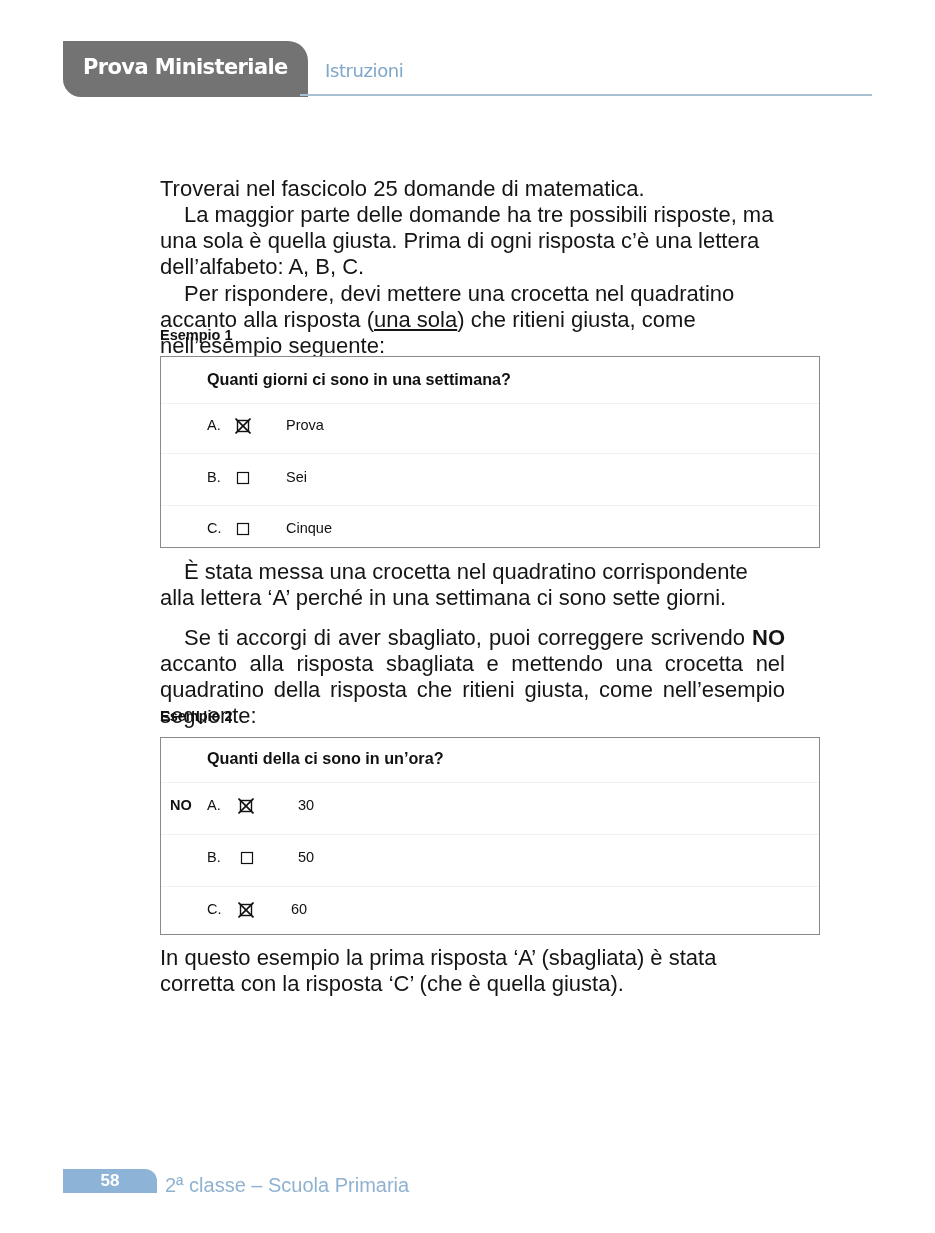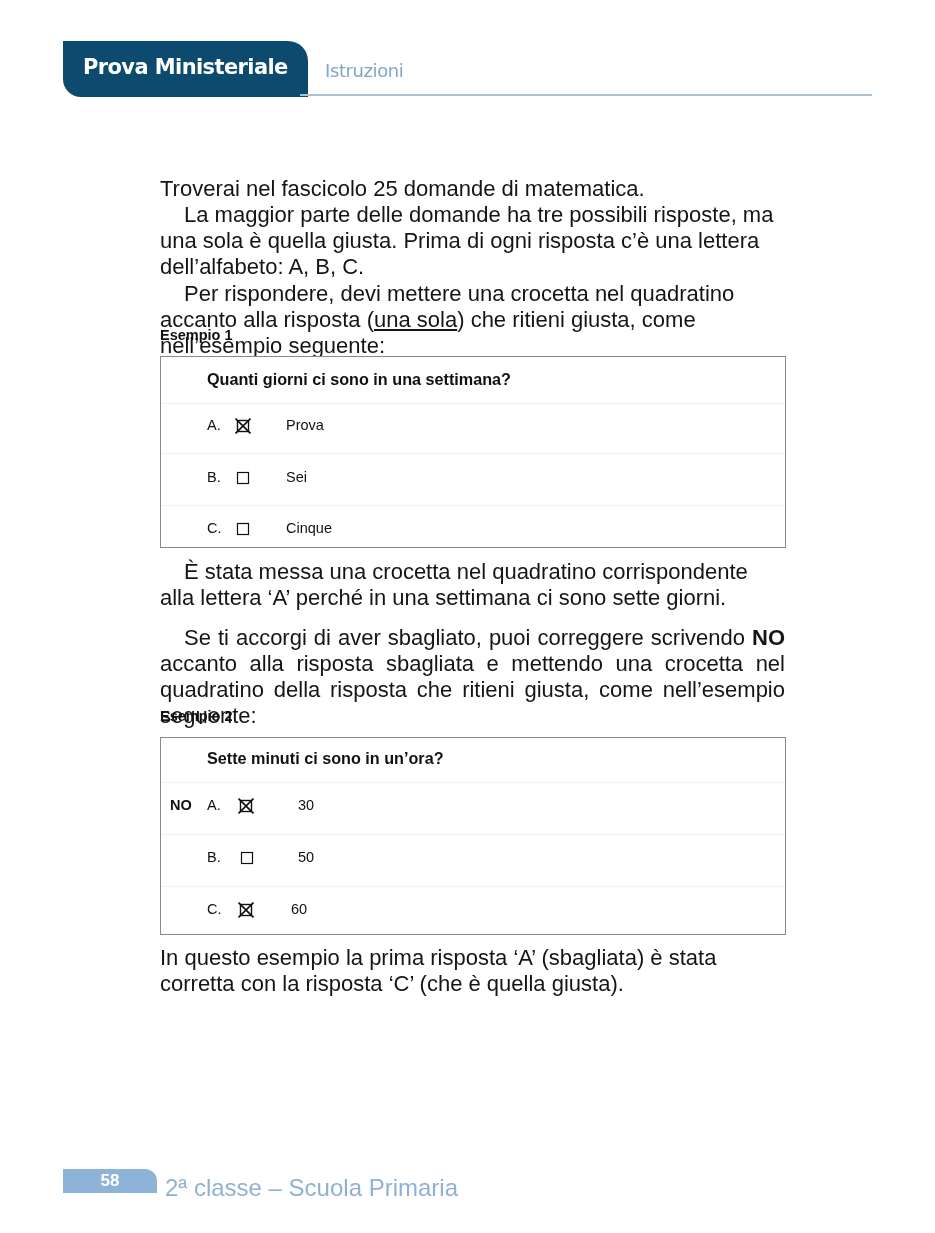--- a/index.html
+++ b/index.html
@@ -1,53 +1,53 @@
 <!DOCTYPE html>
 <html><head>
 <meta charset="utf-8">
 <style>
   html, body { margin: 0; padding: 0; background: #ffffff; }
   body { width: 935px; height: 1233px; position: relative; overflow: hidden;
          font-family: "Liberation Sans", sans-serif; color: #111; }
 
   
   .hdr-tab { position: absolute; left: 63px; top: 41px; width: 245px; height: 56px;
-             background: #0c4a6e; border-radius: 0 20px 0 18px; }
+             background: #737373; border-radius: 0 20px 0 18px; }
   .hdr-tab-label { position: absolute; left: 20px; top: 14px; font-family: "DejaVu Sans", sans-serif;
              font-weight: bold; font-size: 21px; color: #ffffff; letter-spacing: -0.6px; white-space: nowrap; }
   .hdr-section { position: absolute; left: 325px; top: 60px; font-family: "DejaVu Sans", sans-serif;
              font-weight: normal; font-size: 18px; color: #7ea6c9; letter-spacing: -0.4px; }
   .hdr-rule { position: absolute; left: 300px; top: 94px; width: 572px; height: 2px; background: #a9c2d3; }
 
   
   .txt { position: absolute; left: 160px; width: 625px; font-size: 22px; line-height: 26px; color: #151515; }
   .txt p { margin: 0; }
   .indent { text-indent: 24px; }
   .justify { text-align: justify; }
   .u { text-decoration: underline; }
   .b { font-weight: bold; }
   .label { position: absolute; left: 160px; font-size: 14.5px; font-weight: bold; color: #111; }
 
   
-  .box { position: absolute; left: 160px; width: 624px; border: 1px solid #8a8a8a; background: #fff; }
+  .box { position: absolute; left: 160px; width: 624px; border: 1px solid #8a8a8a; background: #fff; padding-left: 34px; }
   .gridline { position: absolute; left: 0; right: 0; height: 1px; background: #f1f1f1; }
   .q { position: absolute; left: 46px; font-size: 16.2px; font-weight: bold; color: #111; }
   .row { position: absolute; left: 0; right: 0; height: 20px; font-size: 14.5px; color: #111; }
   .row .no { position: absolute; left: 9px; top: 0; font-weight: bold; }
   .row .letter { position: absolute; left: 46px; top: 0; }
   .row .ans { position: absolute; top: 0; }
   .cb { position: absolute; top: 1px; width: 16px; height: 16px; }
   .cb svg { width: 16px; height: 16px; display: block; }
 
   
   .pg-badge { position: absolute; left: 63px; top: 1169px; width: 74px; height: 24px;
               background: #8db4d6; border-radius: 0 12px 0 0; padding-left: 20px; }
   .pg-num { position: absolute; left: 0; right: 0; top: 2px; text-align: center; font-size: 17px;
             font-weight: bold; color: #ffffff; }
-  .footer-txt { position: absolute; left: 165px; top: 1174px; font-size: 24px; color: #8fb2d2; }
+  .footer-txt { position: absolute; left: 165px; top: 1174px; font-size: 20px; color: #8fb2d2; }
 </style>
 </head>
 <body>
 
 <div class="hdr-tab">
   <span class="hdr-tab-label">Prova Ministeriale</span>
 </div>
 <div class="hdr-section">Istruzioni</div>
 <div class="hdr-rule"></div>
 
@@ -100,21 +100,21 @@
   <p class="indent">È stata messa una crocetta nel quadratino corrispondente alla lettera ‘A’ perché in una settimana ci sono sette giorni.</p>
   <p class="indent justify" style="margin-top:14px;"><span>Se ti accorgi di aver sbagliato, puoi correggere scrivendo </span><span class="b">NO</span><span> accanto alla risposta sbagliata e mettendo una crocetta nel quadratino della risposta che ritieni giusta, come nell’esempio seguente:</span></p>
 </div>
 
 <div class="label" style="top:708px;">Esempio 2</div>
 
 <div class="box" style="top:737px; height:196px;">
   <div class="gridline" style="top:44px;"></div>
   <div class="gridline" style="top:96px;"></div>
   <div class="gridline" style="top:148px;"></div>
-  <div class="q" style="top:11px;">Sette minuti ci sono in un’ora?</div>
+  <div class="q" style="top:11px;">Quanti della ci sono in un’ora?</div>
 
   <div class="row" style="top:59px;">
     <span class="no">NO</span>
     <span class="letter">A.</span>
     <span class="cb" style="left:77px;">
       <svg viewBox="0 0 16 16">
           <rect x="2.5" y="2.5" width="11" height="11" fill="none" stroke="#111" stroke-width="1.4"></rect>
           <line x1="0.5" y1="0.5" x2="15.5" y2="15.5" stroke="#111" stroke-width="1.6"></line>
           <line x1="15.5" y1="0.5" x2="0.5" y2="15.5" stroke="#111" stroke-width="1.6"></line>
         </svg>

